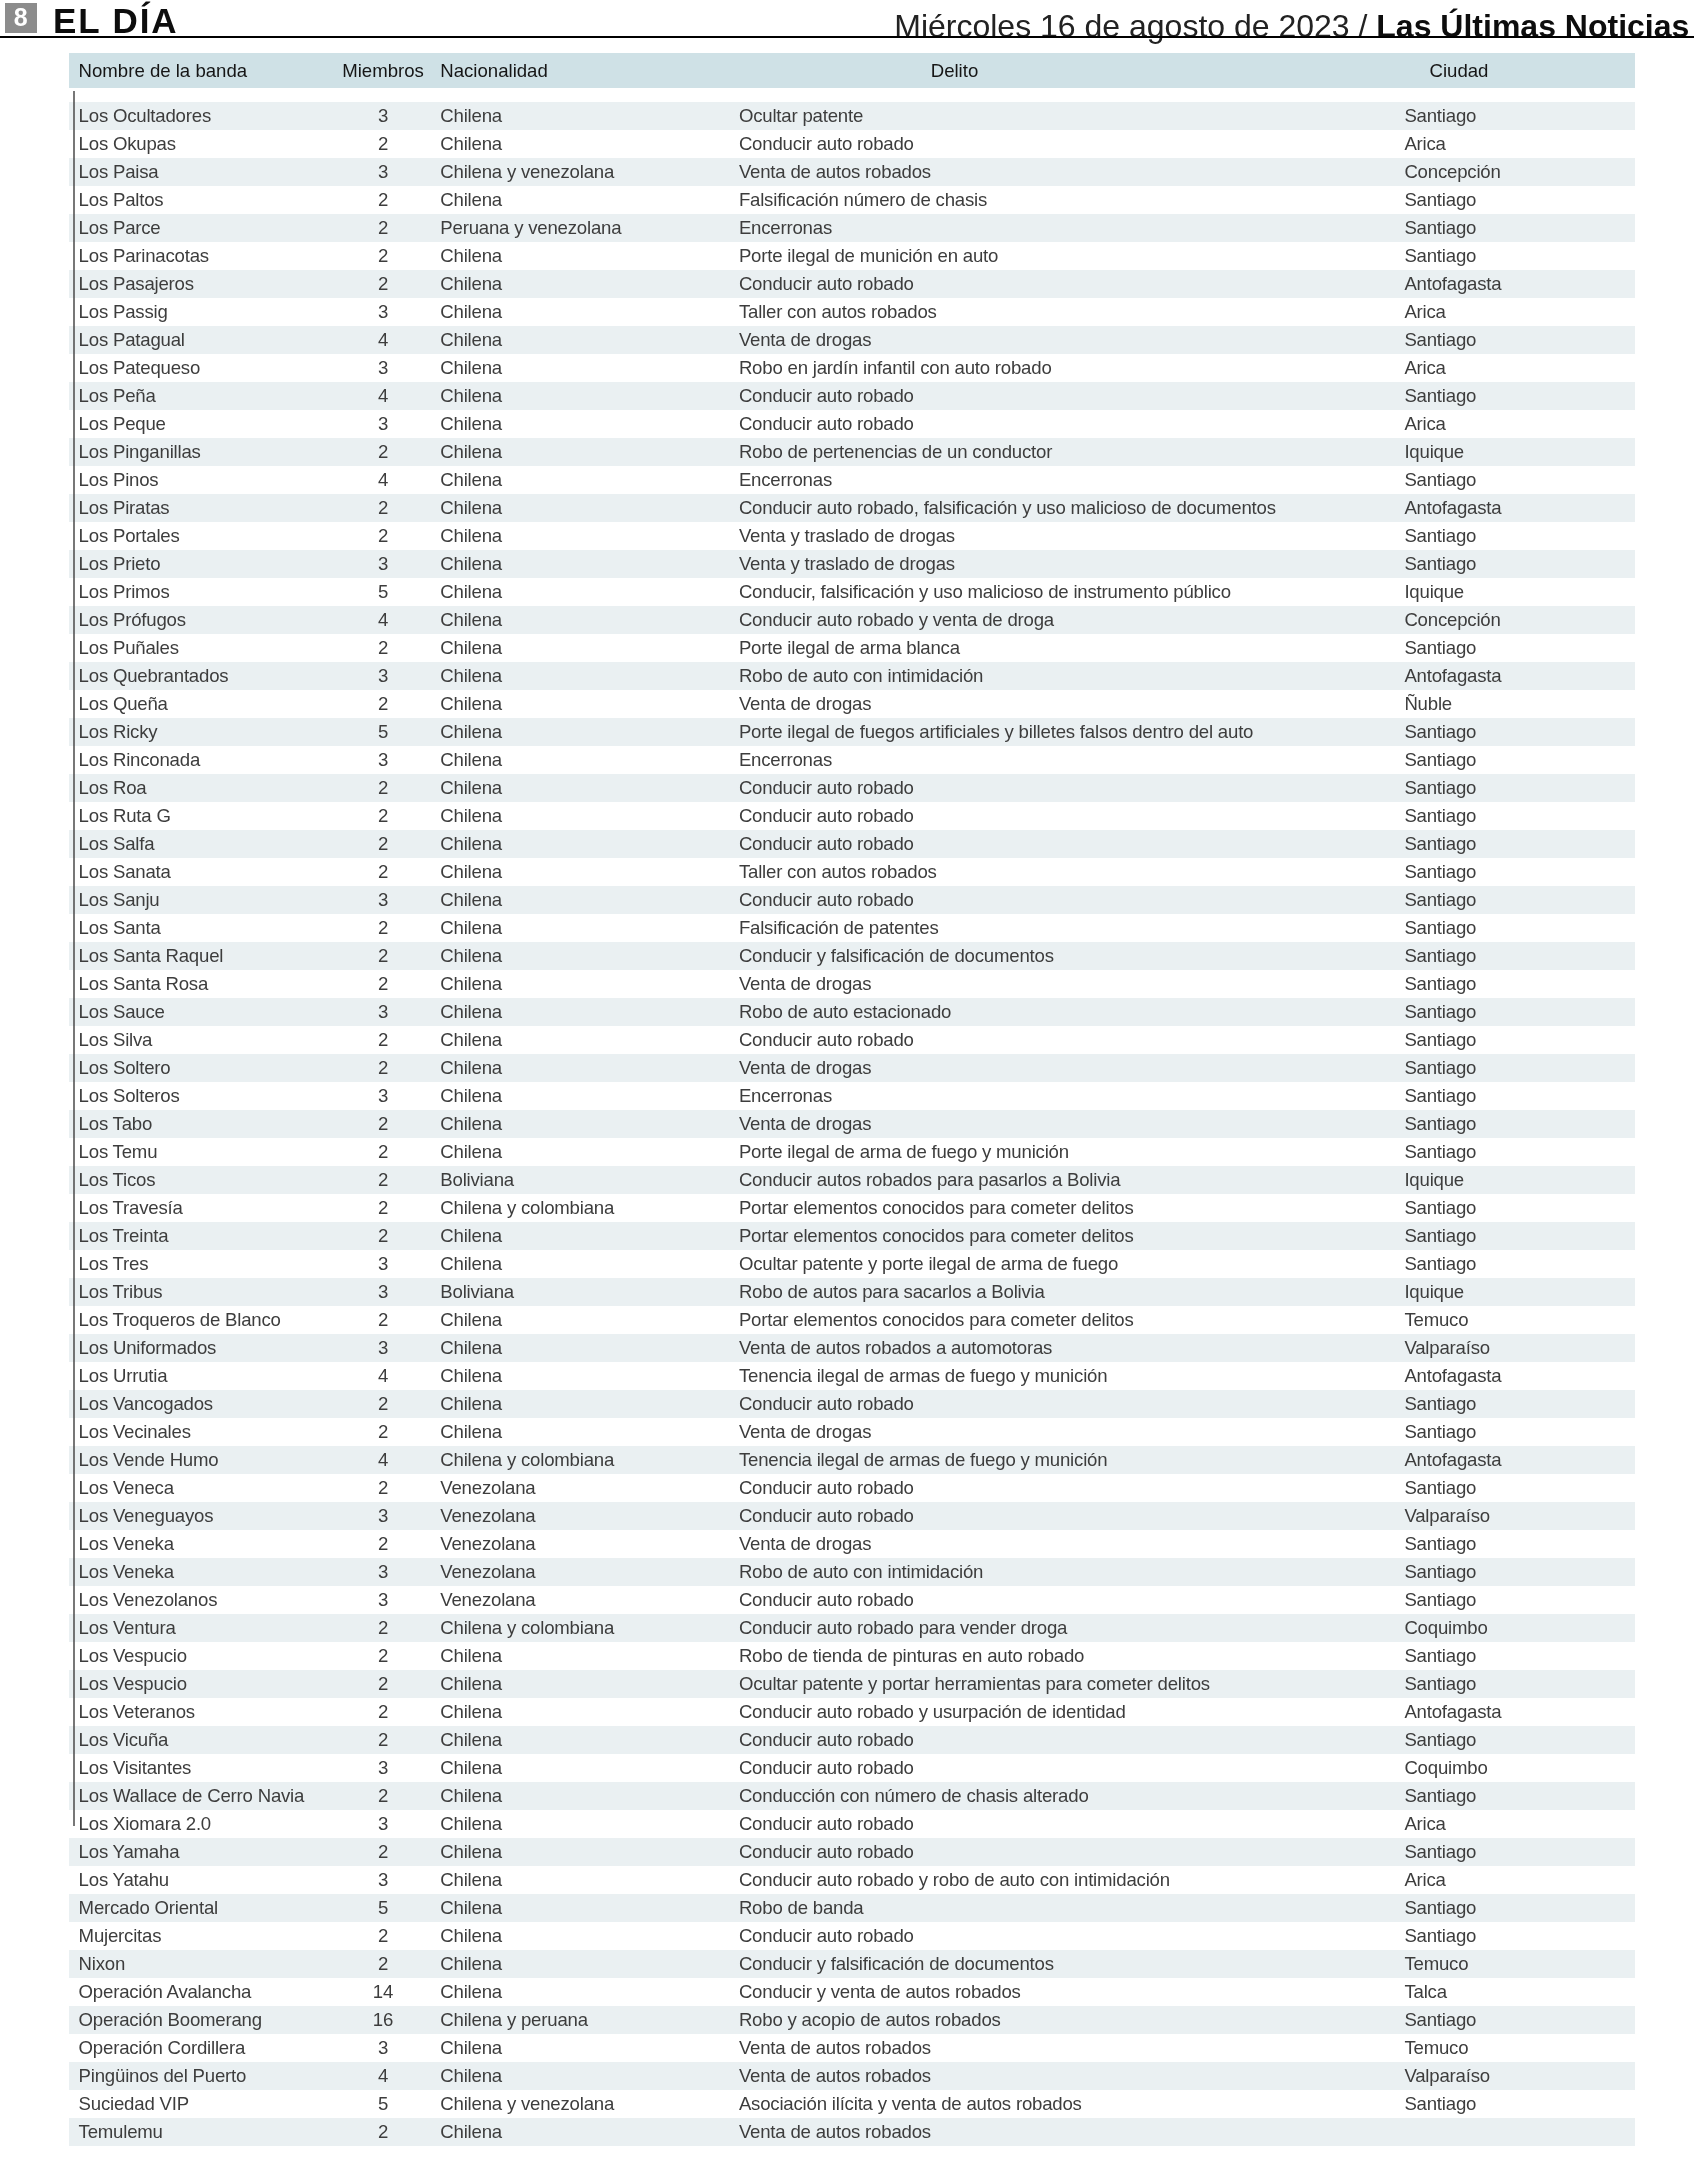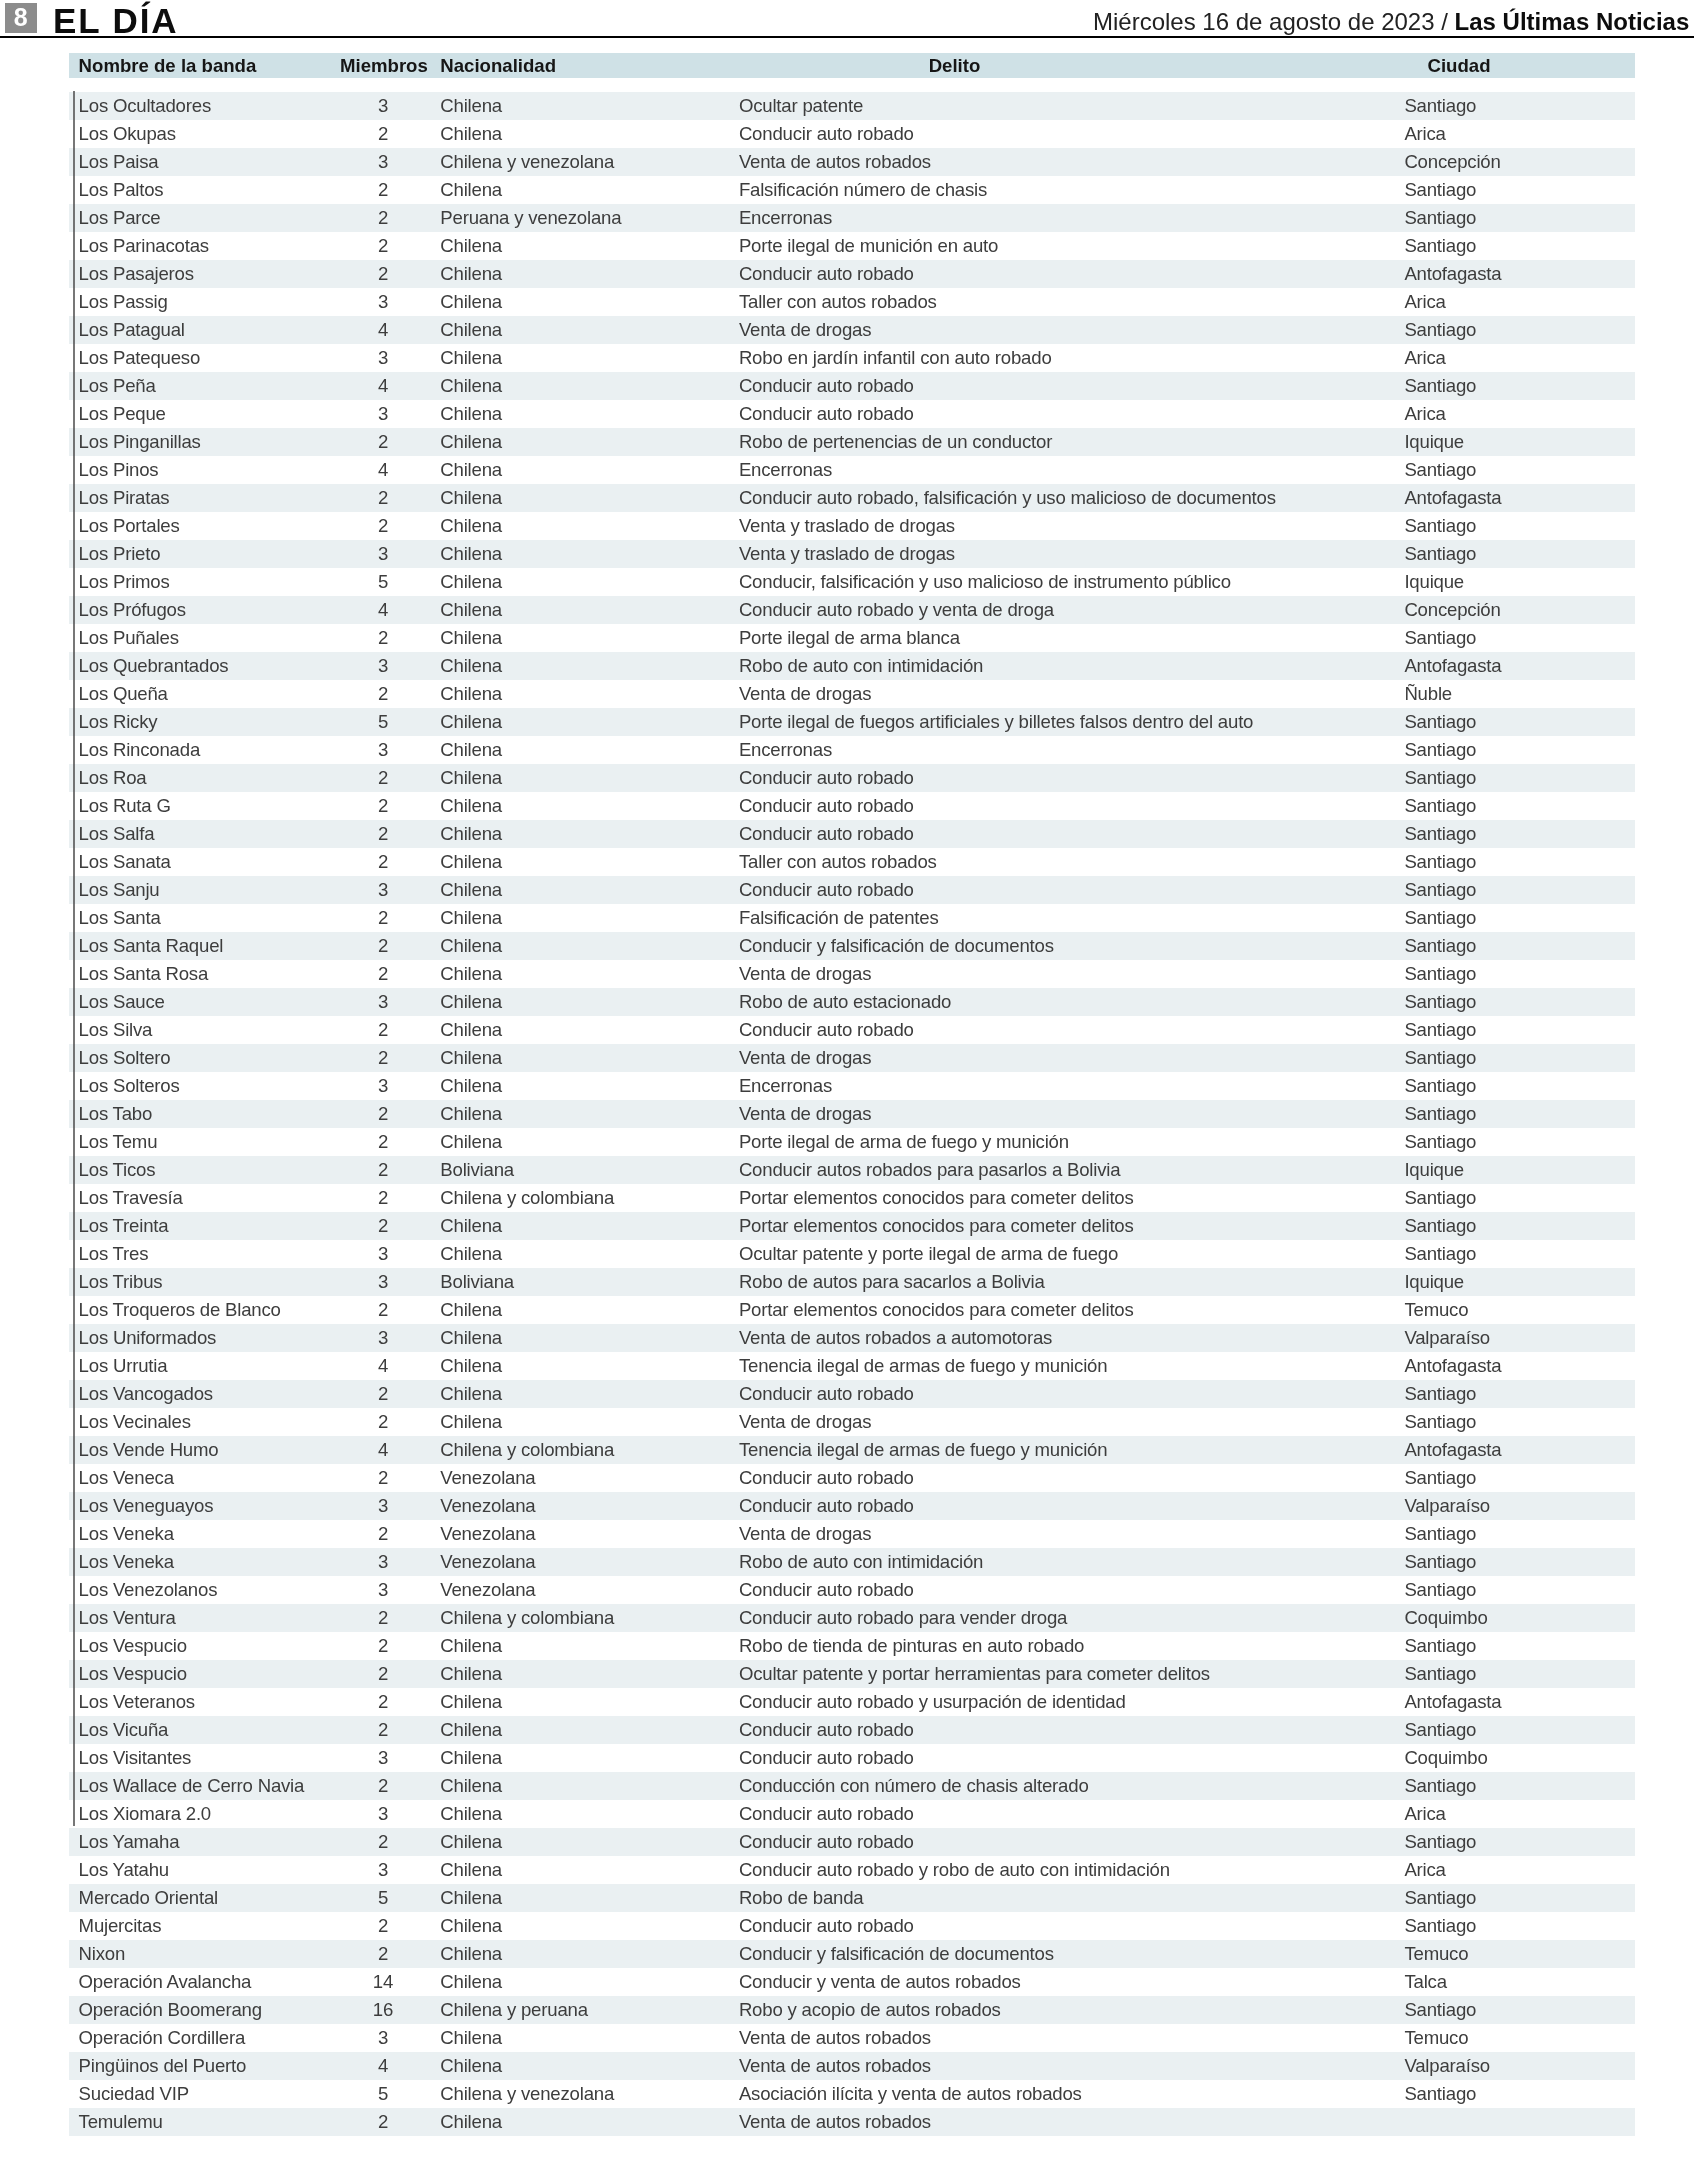--- a/index.html
+++ b/index.html
@@ -13,28 +13,28 @@
   html,body{background:#ffffff;}
   body{font-family:"Liberation Sans", sans-serif;}
   #page{position:relative;width:1695px;height:2176px;background:#fff;overflow:hidden;}
 
   
   .pagenum-box{position:absolute;left:4.8px;top:2.9px;width:32px;height:30px;
     background:var(--page-num-bg);color:#fff;font-weight:bold;font-size:25px;
     display:flex;align-items:center;justify-content:center;}
   .masthead{position:absolute;left:53px;top:1px;font-size:35px;font-weight:900;
     letter-spacing:1.9px;color:#0d0d0d;text-align:center;}
-  .dateline{position:absolute;right:5.7px;top:7.6px;font-size:24px;color:#222;white-space:nowrap;}
+  .dateline{position:absolute;right:5.7px;top:7.6px;font-size:32px;color:#222;white-space:nowrap;}
   .dateline .pub{font-weight:bold;color:#0d0d0d;}
   .toprule{position:absolute;left:0;top:36px;width:1695px;height:1.9px;background:#000;}
 
   
   .table{position:absolute;left:69px;top:53px;width:1566px;}
   .grid-row{display:grid;grid-template-columns:247px 110px 311px 655px 244px;align-items:center;}
-  .thead{height:25px;background:var(--header-band);font-weight:bold;font-size:18.6px;color:var(--head-text);}
+  .thead{height:35px;background:var(--header-band);font-weight:normal;font-size:18.6px;color:var(--head-text);}
   .thead .h-name{padding-left:9.6px;}
   .thead .h-members{text-align:center;padding-left:24px;}
   .thead .h-nat{padding-left:14.3px;}
   .thead .h-delito{text-align:center;padding-right:220px;}
   .thead .h-city{text-align:center;padding-right:110px;}
   .tbody{margin-top:14px;}
   .row{height:28px;font-size:18.6px;color:var(--row-text);letter-spacing:-0.2px;}
   .row.shaded{background:var(--row-shade);}
   .cell{white-space:nowrap;overflow:hidden;}
   .c-name{padding-left:9.6px;}

